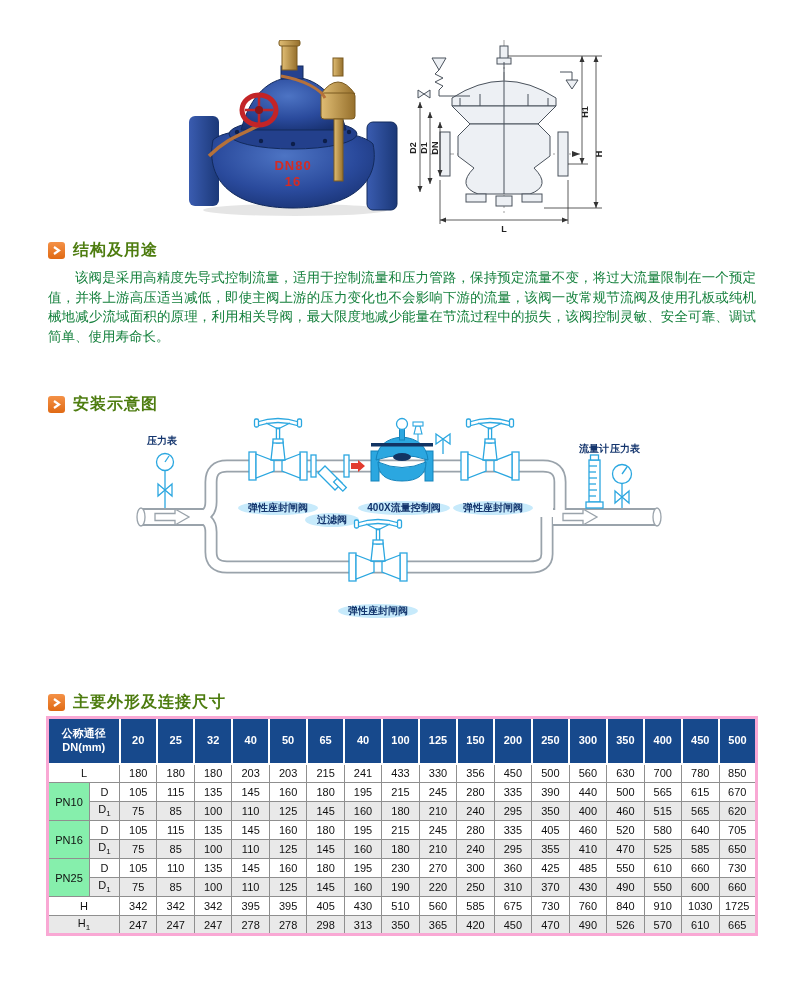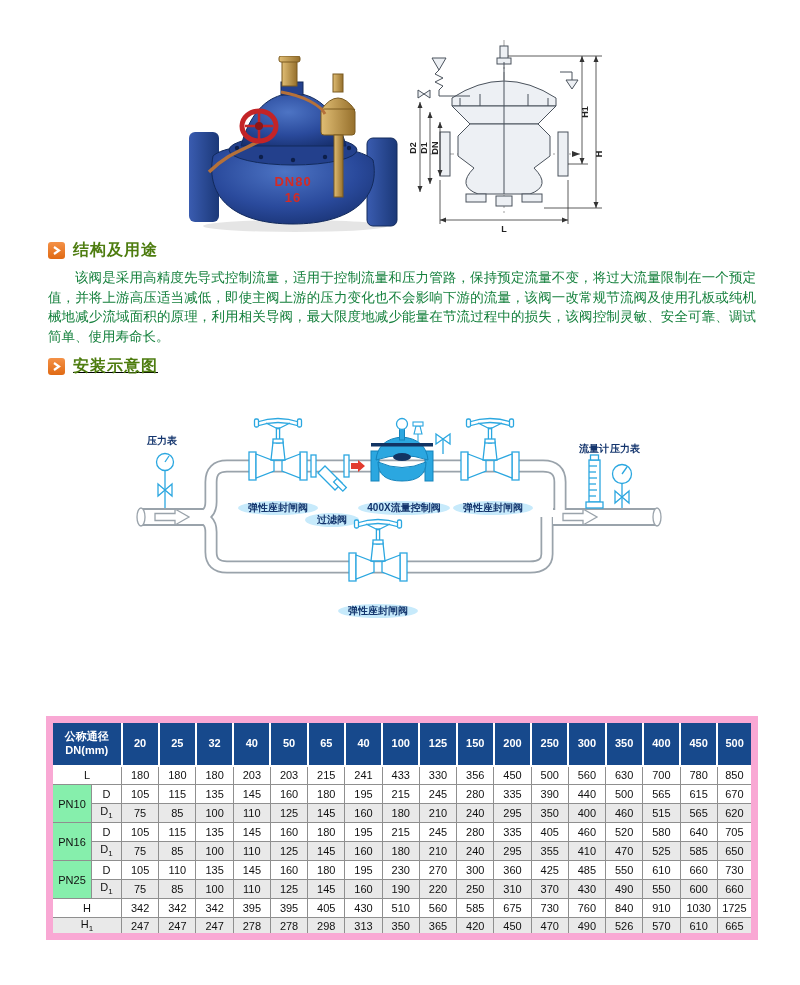--- a/index.html
+++ b/index.html
@@ -12,21 +12,21 @@
               background:linear-gradient(180deg,#f49147 0%,#e06a14 100%);
               display:flex; align-items:center; justify-content:center; }
   .sec-title { font-size:16px; font-weight:bold; color:#4d7c0f; letter-spacing:1px; }
 
   .para { position:absolute; left:48px; top:268px; width:708px;
           font-size:13.5px; line-height:19.5px; color:#15803d;
           text-align:justify; text-indent:2em; }
 
   .note { position:absolute; left:48px; top:926px; font-size:13px; font-weight:bold; color:#222; }
 
-  .photo-wrap   { position:absolute; left:183px; top:56px;  width:220px; height:178px; }
+  .photo-wrap   { position:absolute; left:183px; top:40px;  width:220px; height:178px; }
   .drawing-wrap { position:absolute; left:410px; top:36px;  width:226px; height:200px; }
   .diagram-wrap { position:absolute; left:105px; top:394px; width:580px; height:252px; }
 
   
   .pipeO  { fill:none; stroke:#9aa3ab; stroke-width:13; }
   .pipeI  { fill:none; stroke:#ffffff; stroke-width:9.5; }
   .pipeOB { fill:none; stroke:#9aa3ab; stroke-width:18; }
   .pipeIB { fill:none; stroke:#ffffff; stroke-width:14; }
   .cap    { fill:#fff; stroke:#9aa3ab; stroke-width:1.3; }
   .arrow  { fill:#fff; stroke:#9aa3ab; stroke-width:1.3; }
@@ -36,21 +36,21 @@
 
   
   .td-line { stroke:#4a525c; stroke-width:1; fill:none; }
   .td-fill { stroke:#4a525c; stroke-width:1; fill:#edf0f4; }
   .td-dim  { stroke:#333; stroke-width:0.8; fill:none; }
   .td-cl   { stroke:#777; stroke-width:0.7; stroke-dasharray:8 3 2 3; fill:none; }
   .td-txt  { font:bold 9px "Liberation Sans",sans-serif; fill:#222; text-anchor:middle; }
 
   
   .tbl-wrap { position:absolute; left:46px; top:716px; width:712px; }
-  table.dims { border-collapse:collapse; width:712px; table-layout:fixed; border:7px solid #f9a8d4; }
+  table.dims { border-collapse:collapse; width:712px; table-layout:fixed; border:3px solid #f9a8d4; }
   table.dims th { background:#17498c; color:#fff; font-size:11px; font-weight:bold;
                   height:46px; border:2px solid #fff; padding:0; line-height:1.25; }
   table.dims td { border:1px solid #8f8f8f; text-align:center; font-size:11px;
                   height:19px; padding:0; color:#111; background:#fff; }
   table.dims tr.shade td { background:#e9e9e9; }
   table.dims td.grp { background:#86efac; }
   table.dims sub { font-size:8px; }
 
   .ptxt { font:bold 13px "Liberation Sans",sans-serif; fill:#d42b24; text-anchor:middle; letter-spacing:1px; }
 </style>
@@ -162,21 +162,21 @@
   <div class="sec-header" style="top:240px;">
     <span class="sec-icon">
       <svg width="9" height="9" viewBox="0 0 9 9">
           <polyline points="2,1 7,4.5 2,8" fill="none" stroke="#fff" stroke-width="2.2"></polyline>
         </svg>
     </span>
     <span class="sec-title">结构及用途</span>
   </div>
   <p class="para">该阀是采用高精度先导式控制流量，适用于控制流量和压力管路，保持预定流量不变，将过大流量限制在一个预定值，并将上游高压适当减低，即使主阀上游的压力变化也不会影响下游的流量，该阀一改常规节流阀及使用孔板或纯机械地减少流域面积的原理，利用相关导阀，最大限度地减少能量在节流过程中的损失，该阀控制灵敏、安全可靠、调试简单、使用寿命长。</p>
 
-  <div class="sec-header" style="top:356px;text-decoration:underline;">
+  <div class="sec-header" style="top:394px;">
     <span class="sec-icon">
       <svg width="9" height="9" viewBox="0 0 9 9">
           <polyline points="2,1 7,4.5 2,8" fill="none" stroke="#fff" stroke-width="2.2"></polyline>
         </svg>
     </span>
     <span class="sec-title">安装示意图</span>
   </div>
 
   <div class="diagram-wrap">
     <svg viewBox="0 0 580 252" width="580" height="252">
@@ -287,20 +287,28 @@
         <line x1="517" y1="89" x2="517" y2="114"></line>
         <circle cx="517" cy="80" r="9.5"></circle>
         <line x1="517" y1="80" x2="522" y2="73"></line>
         <path d="M 510 97 L 517 103 L 510 109 Z"></path>
         <path d="M 524 97 L 517 103 L 524 109 Z"></path>
       </g>
       <text class="dlbl" x="520" y="58">压力表</text>
     </svg>
   </div>
 
+  <div class="sec-header" style="top:692px;">
+    <span class="sec-icon">
+      <svg width="9" height="9" viewBox="0 0 9 9">
+          <polyline points="2,1 7,4.5 2,8" fill="none" stroke="#fff" stroke-width="2.2"></polyline>
+        </svg>
+    </span>
+    <span class="sec-title">主要外形及连接尺寸</span>
+  </div>
 
   <div class="tbl-wrap">
     <table class="dims">
       <colgroup>
         <col style="width:42px">
           <col style="width:30px">
         <col span="17">
       </colgroup>
       <thead>
           <tr>

